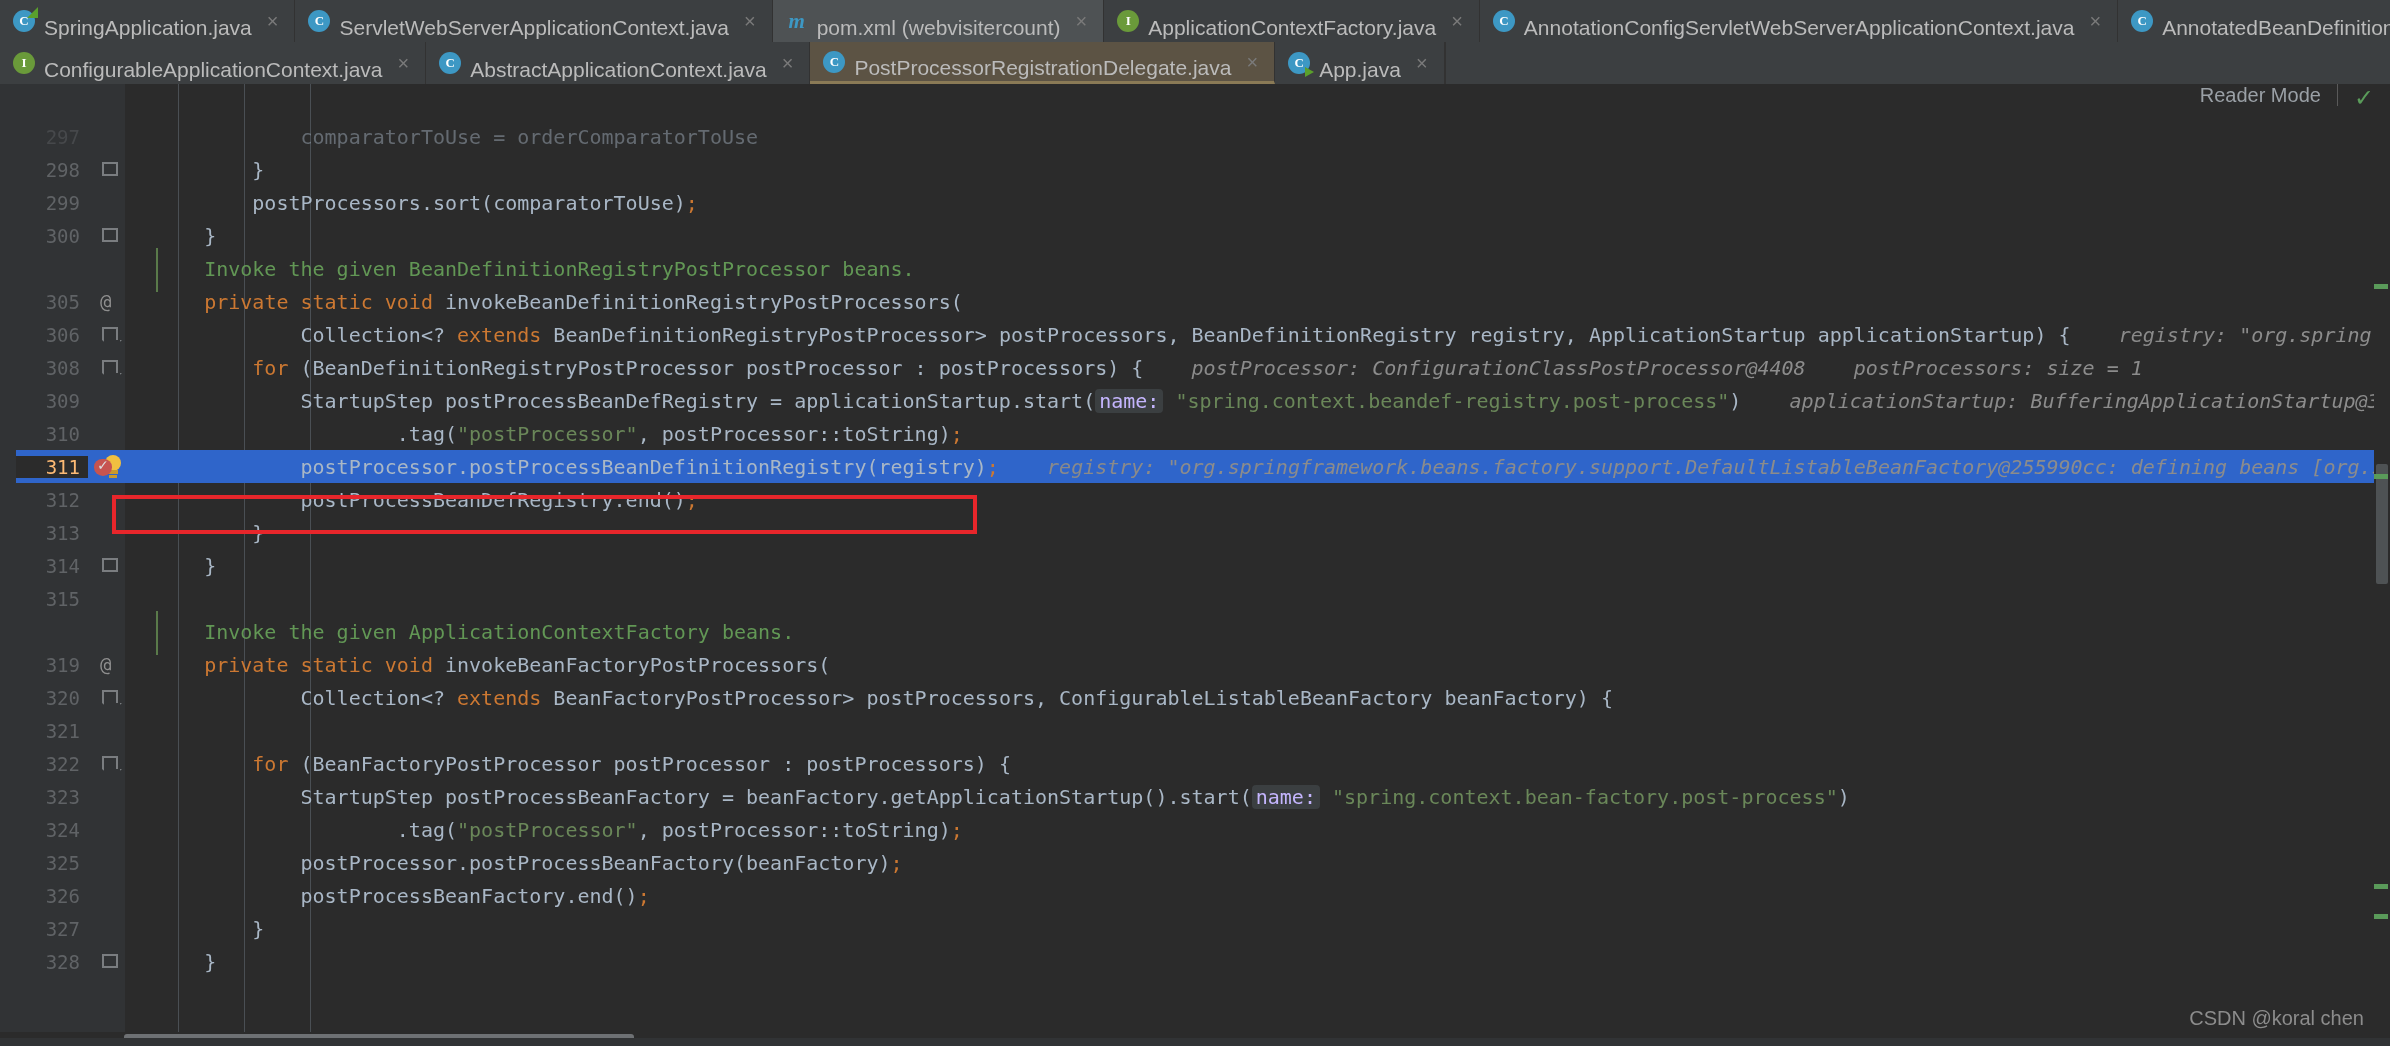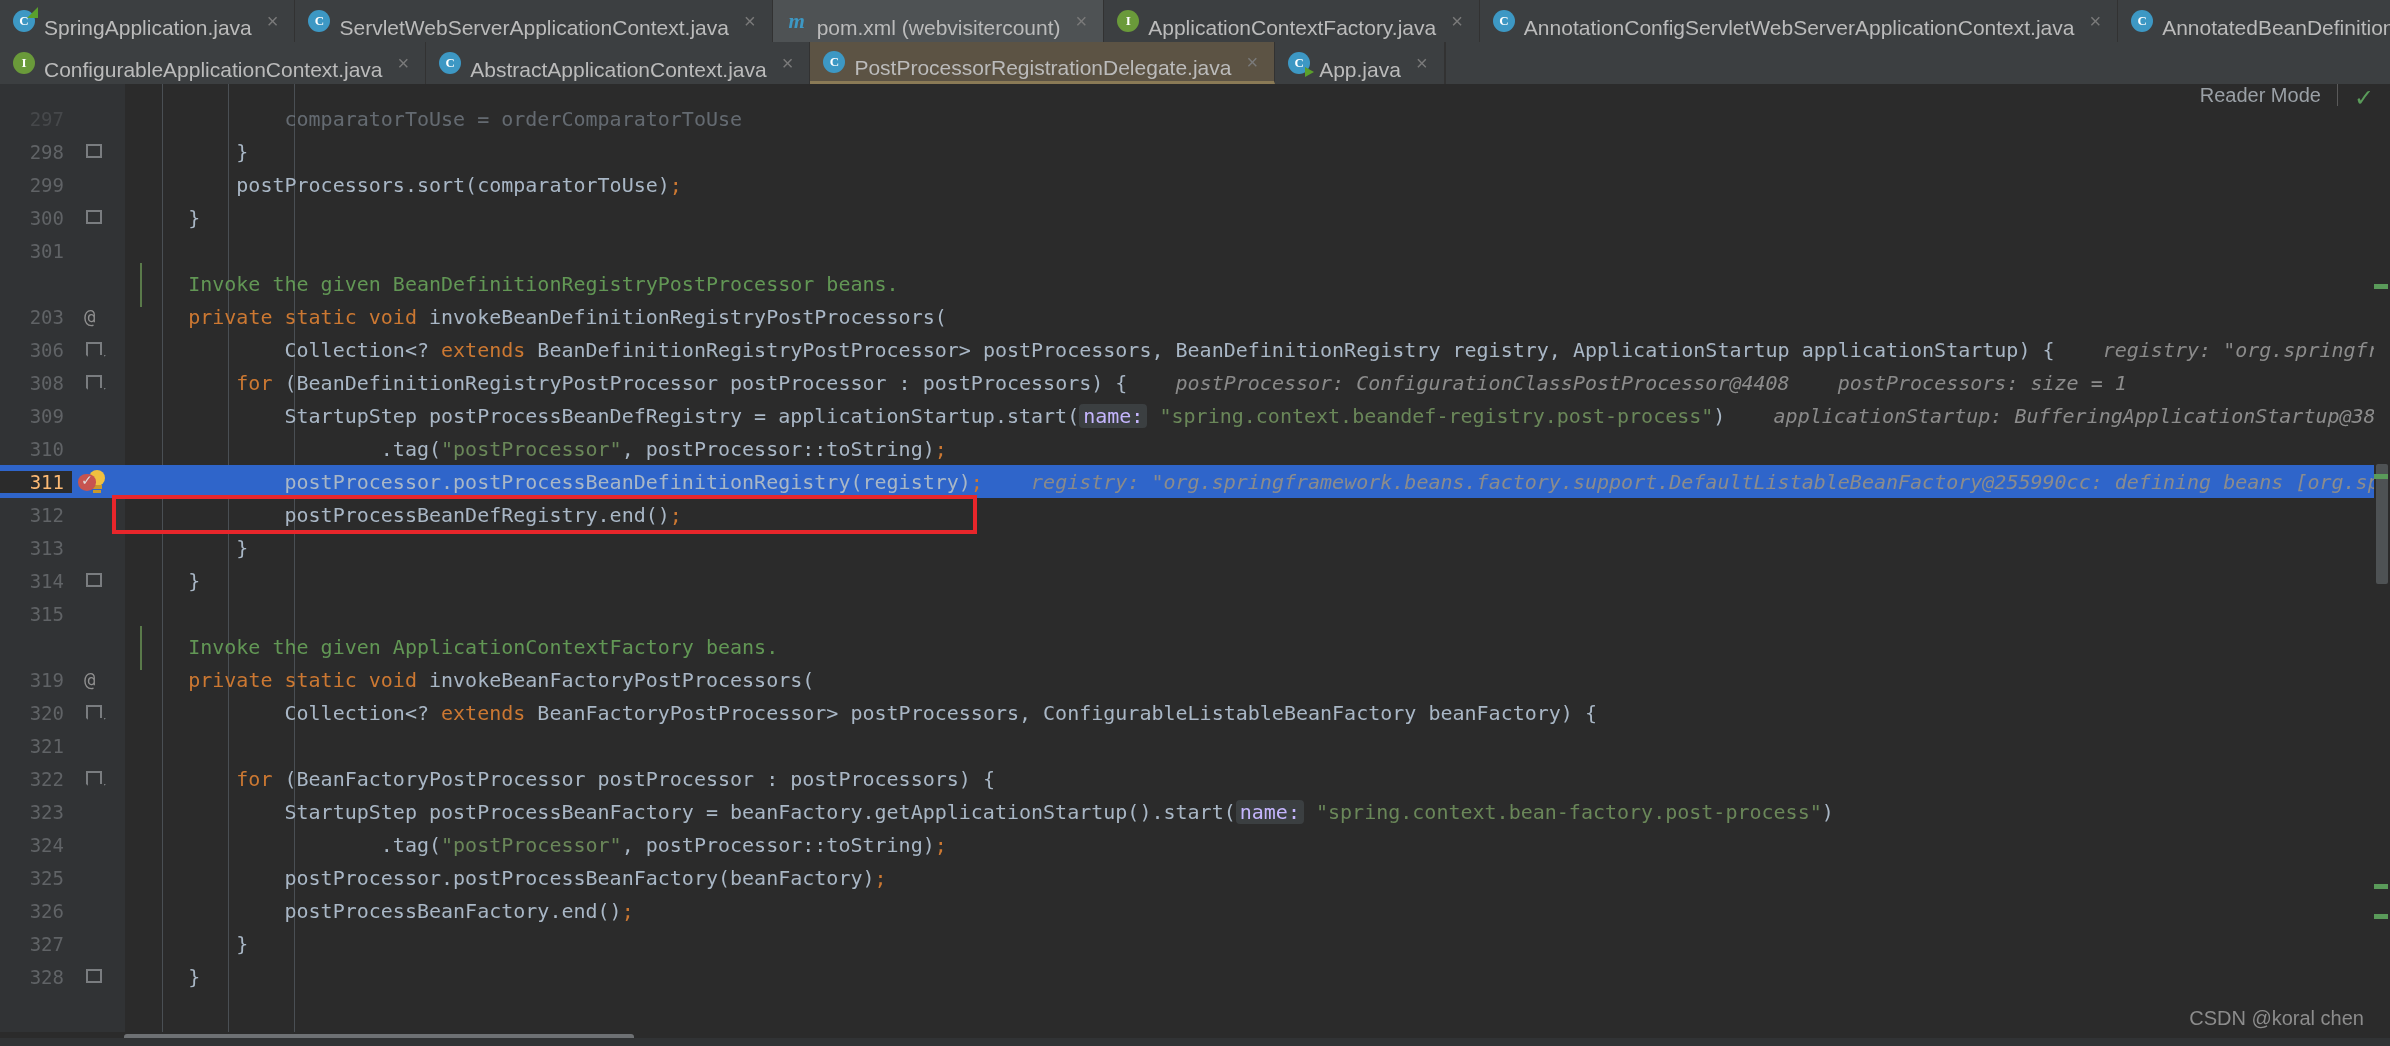--- a/index.html
+++ b/index.html
@@ -238,31 +238,30 @@
 
     <div class="gutter-bg"></div>
     <div class="gutter-divider"></div>
 
     <div class="reader-mode-bar">
       <span>Reader Mode</span>
       <span class="sep"></span>
       <span class="check">✓</span>
     </div>
 
-    <div class="code-scroll" id="code-scroll" style="padding-top: 18px;">
+    <div class="code-scroll" id="code-scroll" style="padding-top: 36px; margin-left: 16px;">
         <div class="iguide" style="left: 162px;"></div>
         <div class="iguide" style="left: 228px;"></div>
         <div class="iguide" style="left: 294px;"></div>
         <div class="line" style="opacity: 0.45;"><span class="lnum">297</span><span class="gmark"></span><span class="code"><span class="plain">            comparatorToUse = </span><span class="plain">order</span><span class="plain">ComparatorToUse</span></span></div>
         <div class="line"><span class="lnum">298</span><span class="gmark"><span class="fold-sq"></span></span><span class="code"><span class="plain">        }</span></span></div>
         <div class="line"><span class="lnum">299</span><span class="gmark"></span><span class="code"><span class="plain">        postProcessors.sort(comparatorToUse)</span><span class="semi">;</span></span></div>
         <div class="line"><span class="lnum">300</span><span class="gmark"><span class="fold-sq"></span></span><span class="code"><span class="plain">    }</span></span></div>
-        <div class="line"><span class="lnum">301</span><span class="gmark"></span><span class="code"><span class="plain"></span></span></div>
         <div class="line doc-line"><span class="lnum"></span><span class="gmark"></span><span class="doc-bar"></span><span class="code"><span class="cmt">    Invoke the given BeanDefinitionRegistryPostProcessor beans.</span></span></div>
-        <div class="line"><span class="lnum">203</span><span class="gmark"><span class="gutter-at">@</span></span><span class="code"><span class="plain">    </span><span class="kw">private static void </span><span class="plain">invokeBeanDefinitionRegistryPostProcessors(</span></span></div>
+        <div class="line"><span class="lnum">305</span><span class="gmark"><span class="gutter-at">@</span></span><span class="code"><span class="plain">    </span><span class="kw">private static void </span><span class="plain">invokeBeanDefinitionRegistryPostProcessors(</span></span></div>
         <div class="line"><span class="lnum">306</span><span class="gmark"><span class="fold-tri"></span></span><span class="code"><span class="plain">            Collection&lt;? </span><span class="kw">extends </span><span class="plain">BeanDefinitionRegistryPostProcessor&gt; postProcessors, BeanDefinitionRegistry registry, ApplicationStartup applicationStartup) {</span><span class="hint">    <span class="hname">registry:</span> <span class="hval">"org.springframewor</span></span></span></div>
         <div class="line"><span class="lnum">308</span><span class="gmark"><span class="fold-tri"></span></span><span class="code"><span class="plain">        </span><span class="kw">for </span><span class="plain">(BeanDefinitionRegistryPostProcessor postProcessor : postProcessors) {</span><span class="hint">    <span class="hname">postProcessor:</span> <span class="hval">ConfigurationClassPostProcessor@4408</span></span><span class="hint">    <span class="hname">postProcessors:</span> <span class="hval">size = 1</span></span></span></div>
         <div class="line"><span class="lnum">309</span><span class="gmark"></span><span class="code"><span class="plain">            StartupStep postProcessBeanDefRegistry = applicationStartup.start(</span><span class="param-hint">name:</span><span> </span><span class="str">"spring.context.beandef-registry.post-process"</span><span class="plain">)</span><span class="hint">    <span class="hname">applicationStartup:</span> <span class="hval">BufferingApplicationStartup@3858</span></span></span></div>
         <div class="line"><span class="lnum">310</span><span class="gmark"></span><span class="code"><span class="plain">                    .tag(</span><span class="str">"postProcessor"</span><span class="plain">, postProcessor::toString)</span><span class="semi">;</span></span></div>
         <div class="line highlight"><span class="lnum">311</span><span class="gmark"><span class="gutter-bulb"><span class="glass"></span><span class="base"></span><span class="base2"></span></span></span><span class="gutter-run" style="position: absolute; left: 78px; top: 6px;"><span class="apple"></span><span class="tick">✓</span></span><span class="code"><span class="plain">            postProcessor.postProcessBeanDefinitionRegistry(registry)</span><span class="semi">;</span><span class="hint">    <span class="hname">registry:</span> <span class="hval">"org.springframework.beans.factory.support.DefaultListableBeanFactory@255990cc: defining beans [org.spring</span></span></span></div>
         <div class="line"><span class="lnum">312</span><span class="gmark"></span><span class="code"><span class="plain">            postProcessBeanDefRegistry.end()</span><span class="semi">;</span></span></div>
         <div class="line"><span class="lnum">313</span><span class="gmark"></span><span class="code"><span class="plain">        }</span></span></div>
         <div class="line"><span class="lnum">314</span><span class="gmark"><span class="fold-sq"></span></span><span class="code"><span class="plain">    }</span></span></div>
         <div class="line"><span class="lnum">315</span><span class="gmark"></span><span class="code"><span class="plain"></span></span></div>
         <div class="line doc-line"><span class="lnum"></span><span class="gmark"></span><span class="doc-bar"></span><span class="code"><span class="cmt">    Invoke the given ApplicationContextFactory beans.</span></span></div>

